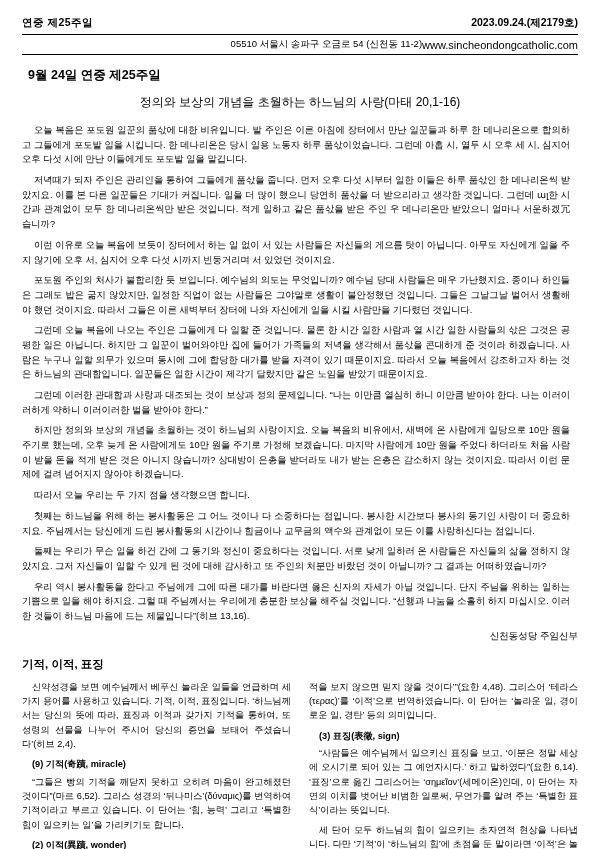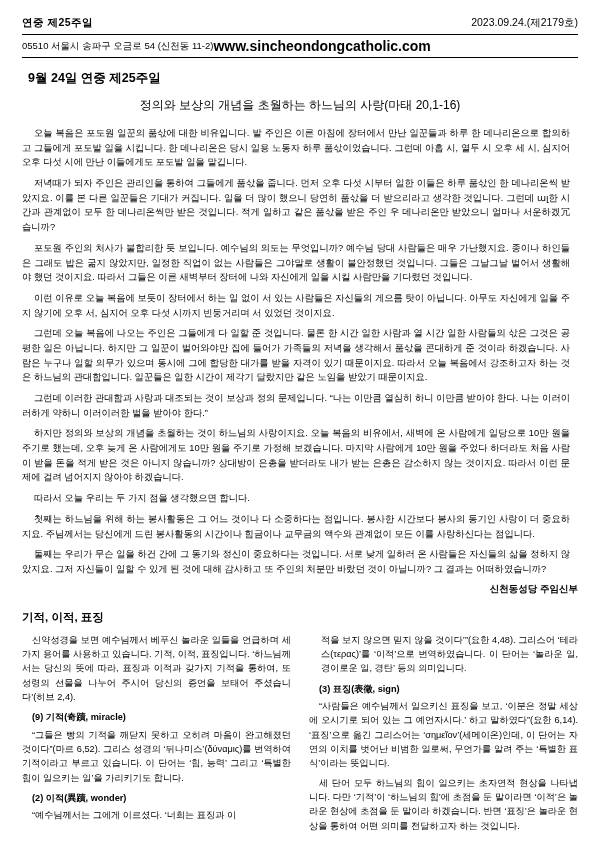--- a/index.html
+++ b/index.html
@@ -28,41 +28,41 @@
     justify-content: space-between;
     padding-bottom: 2px;
   }
   .masthead-left {
     font-size: 10.5px;
     font-weight: bold;
     letter-spacing: 0.5px;
   }
   .masthead-right {
     font-size: 10.5px;
-    font-weight: normal;
+    font-weight: bold;
   }
   .rule {
     border: 0;
     border-top: 1.4px solid #000;
     margin: 2px 0 0 0;
   }
   .addressbar {
     display: flex;
     align-items: center;
-    justify-content: flex-start;
+    justify-content: flex-end;
     padding: 3px 0 3px 0;
     border-bottom: 1.4px solid #000;
     margin-bottom: 10px;
   }
   .addr-left {
     font-size: 9.5px;
   }
   .addr-right {
-    font-size: 14px;
-    font-weight: bold;
+    font-size: 11px;
+    font-weight: normal;
   }
 
   
   .doc-title {
     font-size: 12.5px;
     font-weight: bold;
     margin: 12px 0 10px 6px;
   }
   .doc-subtitle {
     text-align: center;
@@ -78,21 +78,21 @@
     text-align: justify;
   }
   .body-col p {
     margin: 0 8px 6px 0;
     text-indent: 12px;
   }
 
   .signature-right {
     text-align: right;
     font-size: 9.5px;
-    font-weight: bold;
+    font-weight: normal;
     margin: 6px 0 0 0;
   }
 
   
   .lower-heading {
     font-size: 11.5px;
     font-weight: bold;
     margin: 14px 0 8px 0;
   }
   .two-col {
@@ -104,21 +104,20 @@
     font-size: 9.2px;
     line-height: 1.56;
     text-align: justify;
   }
   .col p {
     margin: 0 0 5px 0;
     text-indent: 10px;
   }
   .col p.noindent {
     text-indent: 0;
-    margin-left: 12px;
   }
   .sub-head {
     font-weight: bold;
     text-indent: 10px;
     margin: 6px 0 3px 0;
   }
 </style>
 </head>
 <body>
 
@@ -134,28 +133,29 @@
     <div class="addr-left">05510 서울시 송파구 오금로 54 (신천동 11-2)</div>
     <div class="addr-right">www.sincheondongcatholic.com</div>
   </div>
 
   <div class="doc-title">9월 24일 연중 제25주일</div>
   <div class="doc-subtitle">정의와 보상의 개념을 초월하는 하느님의 사랑(마태 20,1-16)</div>
 
   <div class="body-col">
     <p>오늘 복음은 포도원 일꾼의 품삯에 대한 비유입니다. 밭 주인은 이른 아침에 장터에서 만난 일꾼들과 하루 한 데나리온으로 합의하고 그들에게 포도밭 일을 시킵니다. 한 데나리온은 당시 일용 노동자 하루 품삯이었습니다. 그런데 아홉 시, 열두 시 오후 세 시, 심지어 오후 다섯 시에 만난 이들에게도 포도밭 일을 맡깁니다.</p>
     <p>저녁때가 되자 주인은 관리인을 통하여 그들에게 품삯을 줍니다. 먼저 오후 다섯 시부터 일한 이들은 하루 품삯인 한 데나리온씩 받았지요. 이를 본 다른 일꾼들은 기대가 커집니다. 일을 더 많이 했으니 당연히 품삯을 더 받으리라고 생각한 것입니다. 그런데 ալ한 시간과 관계없이 모두 한 데나리온씩만 받은 것입니다. 적게 일하고 같은 품삯을 받은 주인 우 데나리온만 받았으니 얼마나 서운하겠冗습니까?</p>
+    <p>이런 이유로 오늘 복음에 보듯이 장터에서 하는 일 없이 서 있는 사람들은 자신들의 게으름 탓이 아닙니다. 아무도 자신에게 일을 주지 않기에 오후 서, 심지어 오후 다섯 시까지 빈둥거리며 서 있었던 것이지요.</p>
     <p>포도원 주인의 처사가 불합리한 듯 보입니다. 예수님의 의도는 무엇입니까? 예수님 당대 사람들은 매우 가난했지요. 종이나 하인들은 그래도 밥은 굶지 않았지만, 일정한 직업이 없는 사람들은 그야말로 생활이 불안정했던 것입니다. 그들은 그날그날 벌어서 생활해야 했던 것이지요. 따라서 그들은 이른 새벽부터 장터에 나와 자신에게 일을 시킬 사람만을 기다렸던 것입니다.</p>
-    <p>이런 이유로 오늘 복음에 보듯이 장터에서 하는 일 없이 서 있는 사람들은 자신들의 게으름 탓이 아닙니다. 아무도 자신에게 일을 주지 않기에 오후 서, 심지어 오후 다섯 시까지 빈둥거리며 서 있었던 것이지요.</p>
     <p>그런데 오늘 복음에 나오는 주인은 그들에게 다 일할 준 것입니다. 물론 한 시간 일한 사람과 열 시간 일한 사람들의 삯은 그것은 공평한 일은 아닙니다. 하지만 그 일꾼이 벌어와야만 집에 들어가 가족들의 저녁을 생각해서 품삯을 콘대하게 준 것이라 하겠습니다. 사람은 누구나 일할 의무가 있으며 동시에 그에 합당한 대가를 받을 자격이 있기 때문이지요. 따라서 오늘 복음에서 강조하고자 하는 것은 하느님의 관대함입니다. 일꾼들은 일한 시간이 제각기 달랐지만 같은 노임을 받았기 때문이지요.</p>
     <p>그런데 이러한 관대함과 사랑과 대조되는 것이 보상과 정의 문제입니다. “나는 이만큼 열심히 하니 이만큼 받아야 한다. 나는 이러이러하게 약하니 이러이러한 벌을 받아야 한다.”</p>
     <p>하지만 정의와 보상의 개념을 초월하는 것이 하느님의 사랑이지요. 오늘 복음의 비유에서, 새벽에 온 사람에게 일당으로 10만 원을 주기로 했는데, 오후 늦게 온 사람에게도 10만 원을 주기로 가정해 보겠습니다. 마지막 사람에게 10만 원을 주었다 하더라도 처음 사람이 받을 돈을 적게 받은 것은 아니지 않습니까? 상대방이 은총을 받더라도 내가 받는 은총은 감소하지 않는 것이지요. 따라서 이런 문제에 걸려 넘어지지 않아야 하겠습니다.</p>
     <p>따라서 오늘 우리는 두 가지 점을 생각했으면 합니다.</p>
     <p>첫째는 하느님을 위해 하는 봉사활동은 그 어느 것이나 다 소중하다는 점입니다. 봉사한 시간보다 봉사의 동기인 사랑이 더 중요하지요. 주님께서는 당신에게 드린 봉사활동의 시간이나 힘금이나 교무금의 액수와 관계없이 모든 이를 사랑하신다는 점입니다.</p>
     <p>둘째는 우리가 무슨 일을 하건 간에 그 동기와 정신이 중요하다는 것입니다. 서로 낮게 일하러 온 사람들은 자신들의 삶을 정하지 않았지요. 그저 자신들이 일할 수 있게 된 것에 대해 감사하고 또 주인의 처분만 바랐던 것이 아닐니까? 그 결과는 어떠하였습니까?</p>
+    <p>우리 역시 봉사활동을 한다고 주님에게 그에 따른 대가를 바란다면 옳은 신자의 자세가 아닐 것입니다. 단지 주님을 위하는 일하는 기쁨으로 일을 해야 하지요. 그럴 때 주님께서는 우리에게 충분한 보상을 해주실 것입니다. “선행과 나눔을 소홀히 하지 마십시오. 이러한 것들이 하느님 마음에 드는 제물입니다”(히브 13,16).</p>
   </div>
 
   <div class="signature-right">신천동성당 주임신부</div>
 
   <div class="lower-heading">기적, 이적, 표징</div>
 
   <div class="two-col">
     <div class="col">
       <p>신약성경을 보면 예수님께서 베푸신 놀라운 일들을 언급하며 세 가지 용어를 사용하고 있습니다. 기적, 이적, 표징입니다. ‘하느님께서는 당신의 뜻에 따라, 표징과 이적과 갖가지 기적을 통하여, 또 성령의 선물을 나누어 주시어 당신의 증언을 보태어 주셨습니다’(히브 2,4).</p>
 

